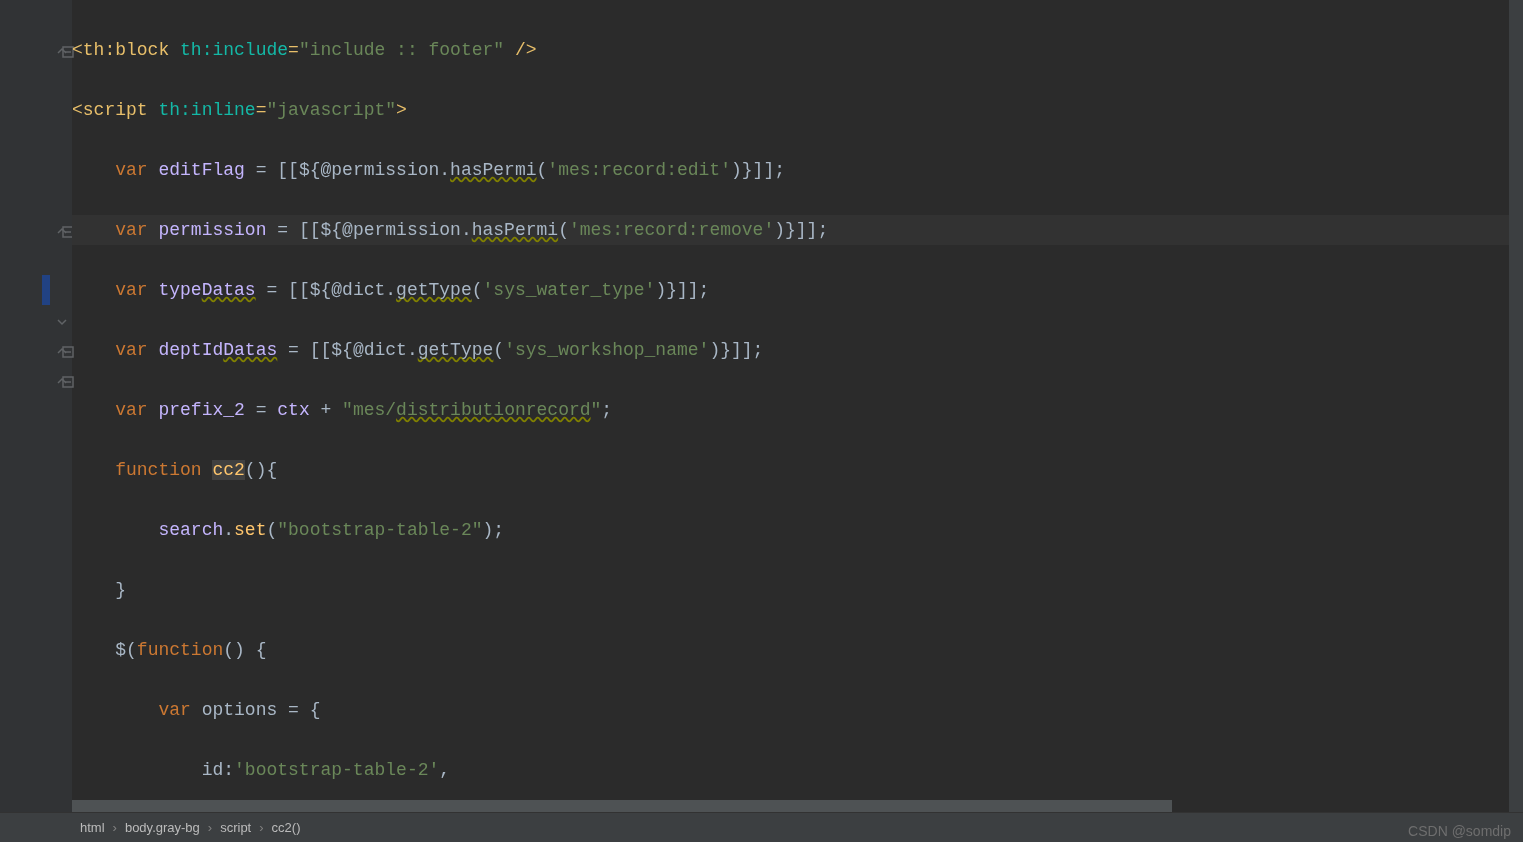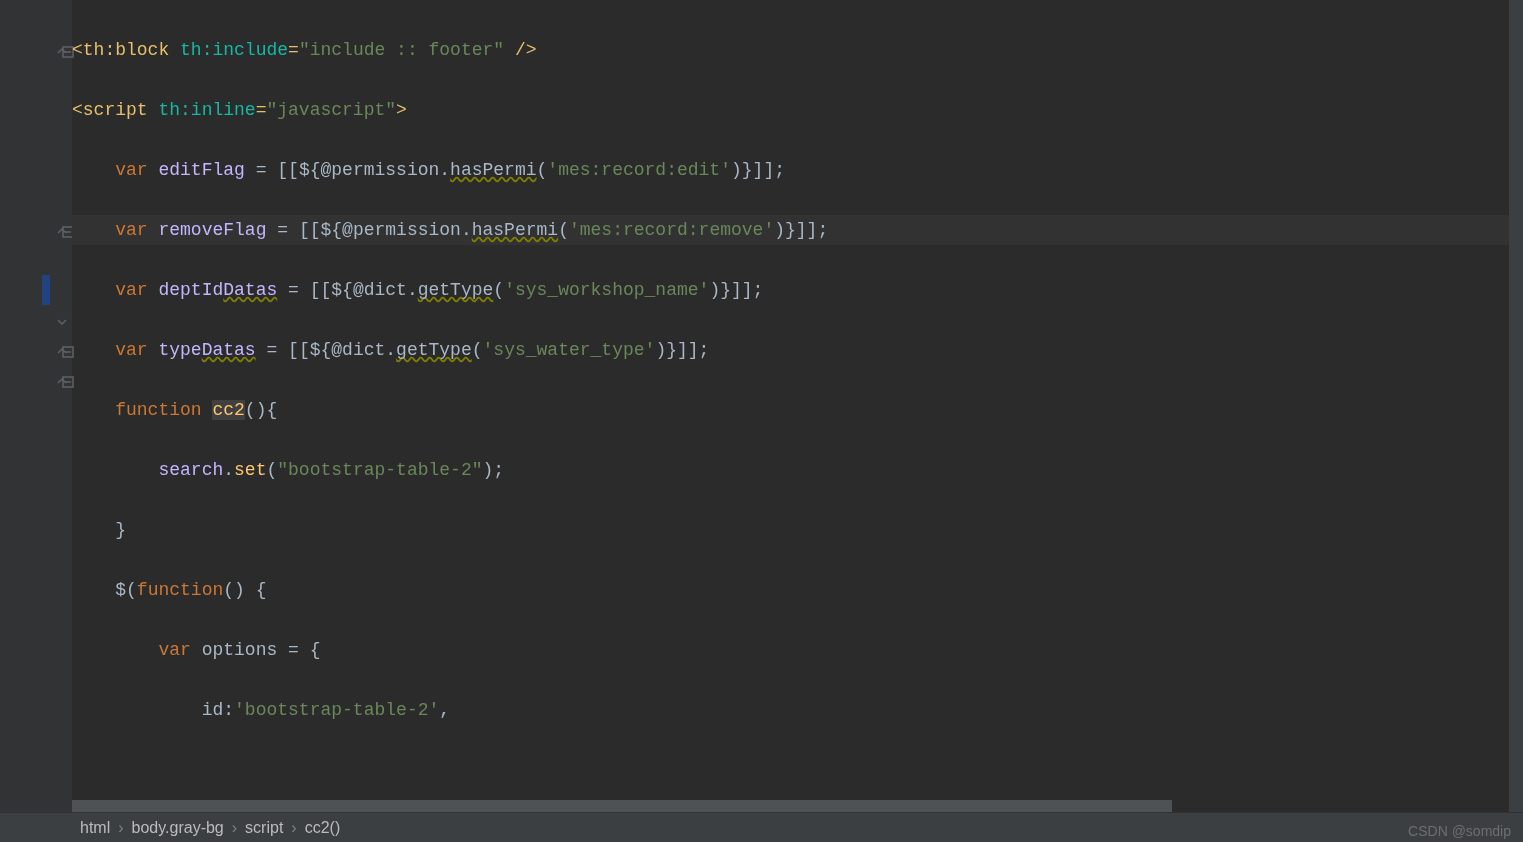--- a/index.html
+++ b/index.html
@@ -18,21 +18,21 @@
   .kw{color:#cc7832;}
   .var{color:#c4b5fd;}
   .func{color:#ffc66d;}
   .plain{color:#a9b7c6;margin-top:38px;}
   .warn{text-decoration:underline wavy #808000;text-decoration-skip-ink:none;}
 
   .scrollbar-v{position:absolute;right:0;top:0;width:14px;height:812px;background:#3c3f41;}
   .scrollbar-h{position:absolute;left:72px;bottom:0;right:14px;height:12px;background:#2b2b2b;}
   .scroll-thumb-h{position:absolute;left:0;top:0;height:12px;width:1100px;background:#4e5254;border-radius:0;}
 
-  .breadcrumb{position:absolute;left:0;top:812px;height:30px;width:1523px;background:#3c3f41;display:flex;align-items:center;padding-left:72px;color:#bbbbbb;font-size:16px;font-family:'Segoe UI',Arial,sans-serif;border-top:1px solid #323232;box-sizing:border-box;}
+  .breadcrumb{position:absolute;left:0;top:812px;height:30px;width:1523px;background:#3c3f41;display:flex;align-items:center;padding-left:72px;color:#bbbbbb;font-size:13px;font-family:'Segoe UI',Arial,sans-serif;border-top:1px solid #323232;box-sizing:border-box;}
   .bc-item{padding:0 8px;}
   .bc-sep{color:#808080;}
   .watermark{position:absolute;right:12px;top:816px;color:#6e6e6e;font-size:14px;font-family:Arial,sans-serif;}
 </style>
 </head>
 <body>
 
 <div class="editor">
   <div class="gutter">
     <div class="fold" style="top:40px"><svg viewBox="0 0 12 12">
@@ -67,23 +67,24 @@
           <path d="M3 6 H9"></path>
         </svg></div>
   </div>
   <div class="sel"></div>
   <div class="hl-line"></div>
 
   <div class="code">
 <div class="line"><span class="tag">&lt;th:block </span><span class="attr">th:include</span><span class="tag">=</span><span class="str">"include :: footer"</span><span class="tag"> /&gt;</span></div>
 <div class="line"><span class="tag">&lt;script </span><span class="attr">th:inline</span><span class="tag">=</span><span class="str">"javascript"</span><span class="tag">&gt;</span></div>
 <div class="line">    <span class="kw">var</span> <span class="var">editFlag</span> <span class="plain">= [[${@permission.</span><span class="warn">hasPermi</span><span class="plain">(</span><span class="str">'mes:record:edit'</span><span class="plain">)}]];</span></div>
-<div class="line">    <span class="kw">var</span> <span class="var">removeFlag</span> <span class="plain">= [[${@permission.</span><span class="warn">hasPermi</span><span class="plain">(</span><span class="str">'mes:record:remove'</span><span class="plain">)}]];</span></div>
+<div class="line">    <span class="kw">var</span> <span class="var">permission</span> <span class="plain">= [[${@permission.</span><span class="warn">hasPermi</span><span class="plain">(</span><span class="str">'mes:record:remove'</span><span class="plain">)}]];</span></div>
+<div class="line">    <span class="kw">var</span> <span class="var">type<span class="warn">Datas</span></span> <span class="plain">= [[${@dict.</span><span class="warn">getType</span><span class="plain">(</span><span class="str">'sys_water_type'</span><span class="plain">)}]];</span></div>
 <div class="line">    <span class="kw">var</span> <span class="var">deptId<span class="warn">Datas</span></span> <span class="plain">= [[${@dict.</span><span class="warn">getType</span><span class="plain">(</span><span class="str">'sys_workshop_name'</span><span class="plain">)}]];</span></div>
-<div class="line">    <span class="kw">var</span> <span class="var">type<span class="warn">Datas</span></span> <span class="plain">= [[${@dict.</span><span class="warn">getType</span><span class="plain">(</span><span class="str">'sys_water_type'</span><span class="plain">)}]];</span></div>
+<div class="line">    <span class="kw">var</span> <span class="var">prefix_2</span> <span class="plain">= </span><span class="var">ctx</span><span class="plain"> + </span><span class="str">"mes/<span class="warn">distributionrecord</span>"</span><span class="plain">;</span></div>
 <div class="line">    <span class="kw">function</span> <span class="func"><span class="caret-sel">cc2</span></span><span class="plain">(){</span></div>
 <div class="line">        <span class="var">search</span><span class="plain">.</span><span class="func">set</span><span class="plain">(</span><span class="str">"bootstrap-table-2"</span><span class="plain">);</span></div>
 <div class="line">    <span class="plain">}</span></div>
 <div class="line">    <span class="plain">$(</span><span class="kw">function</span><span class="plain">() {</span></div>
 <div class="line">        <span class="kw">var</span> <span class="plain">options</span><span class="plain"> = {</span></div>
 <div class="line">            <span class="plain">id</span><span class="plain">:</span><span class="str">'bootstrap-table-2'</span><span class="plain">,</span></div>
 
 
 
 

